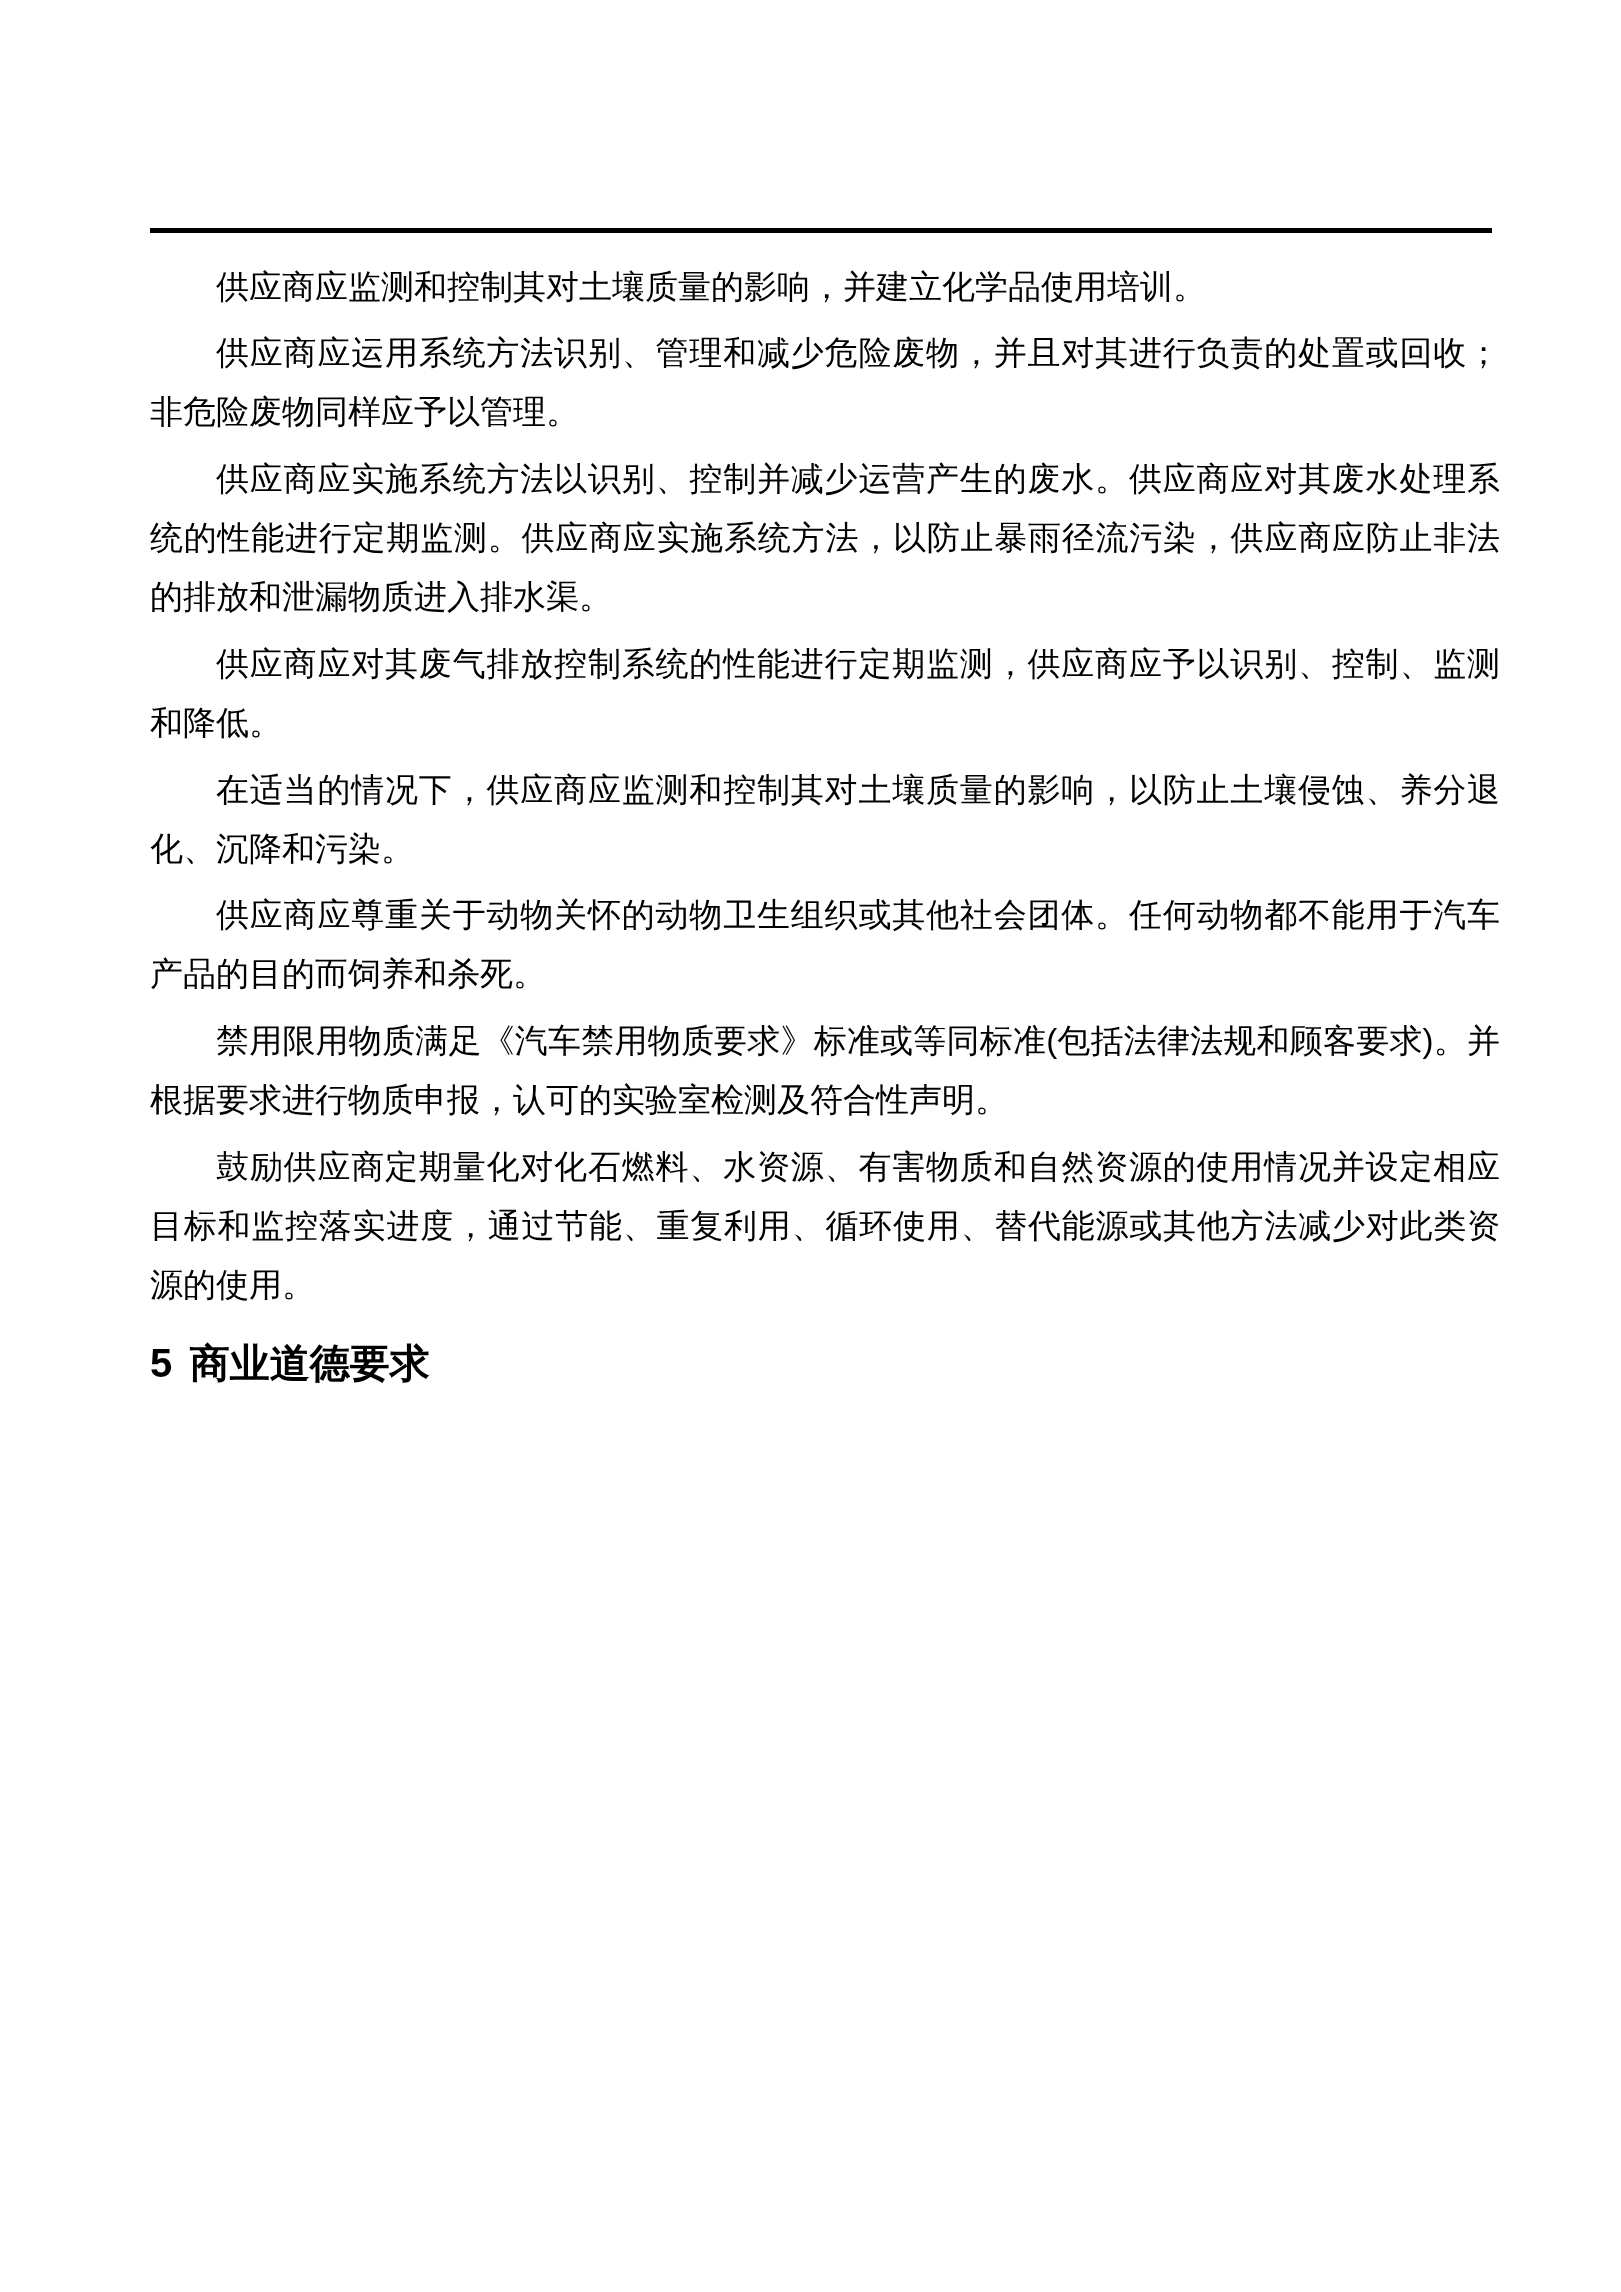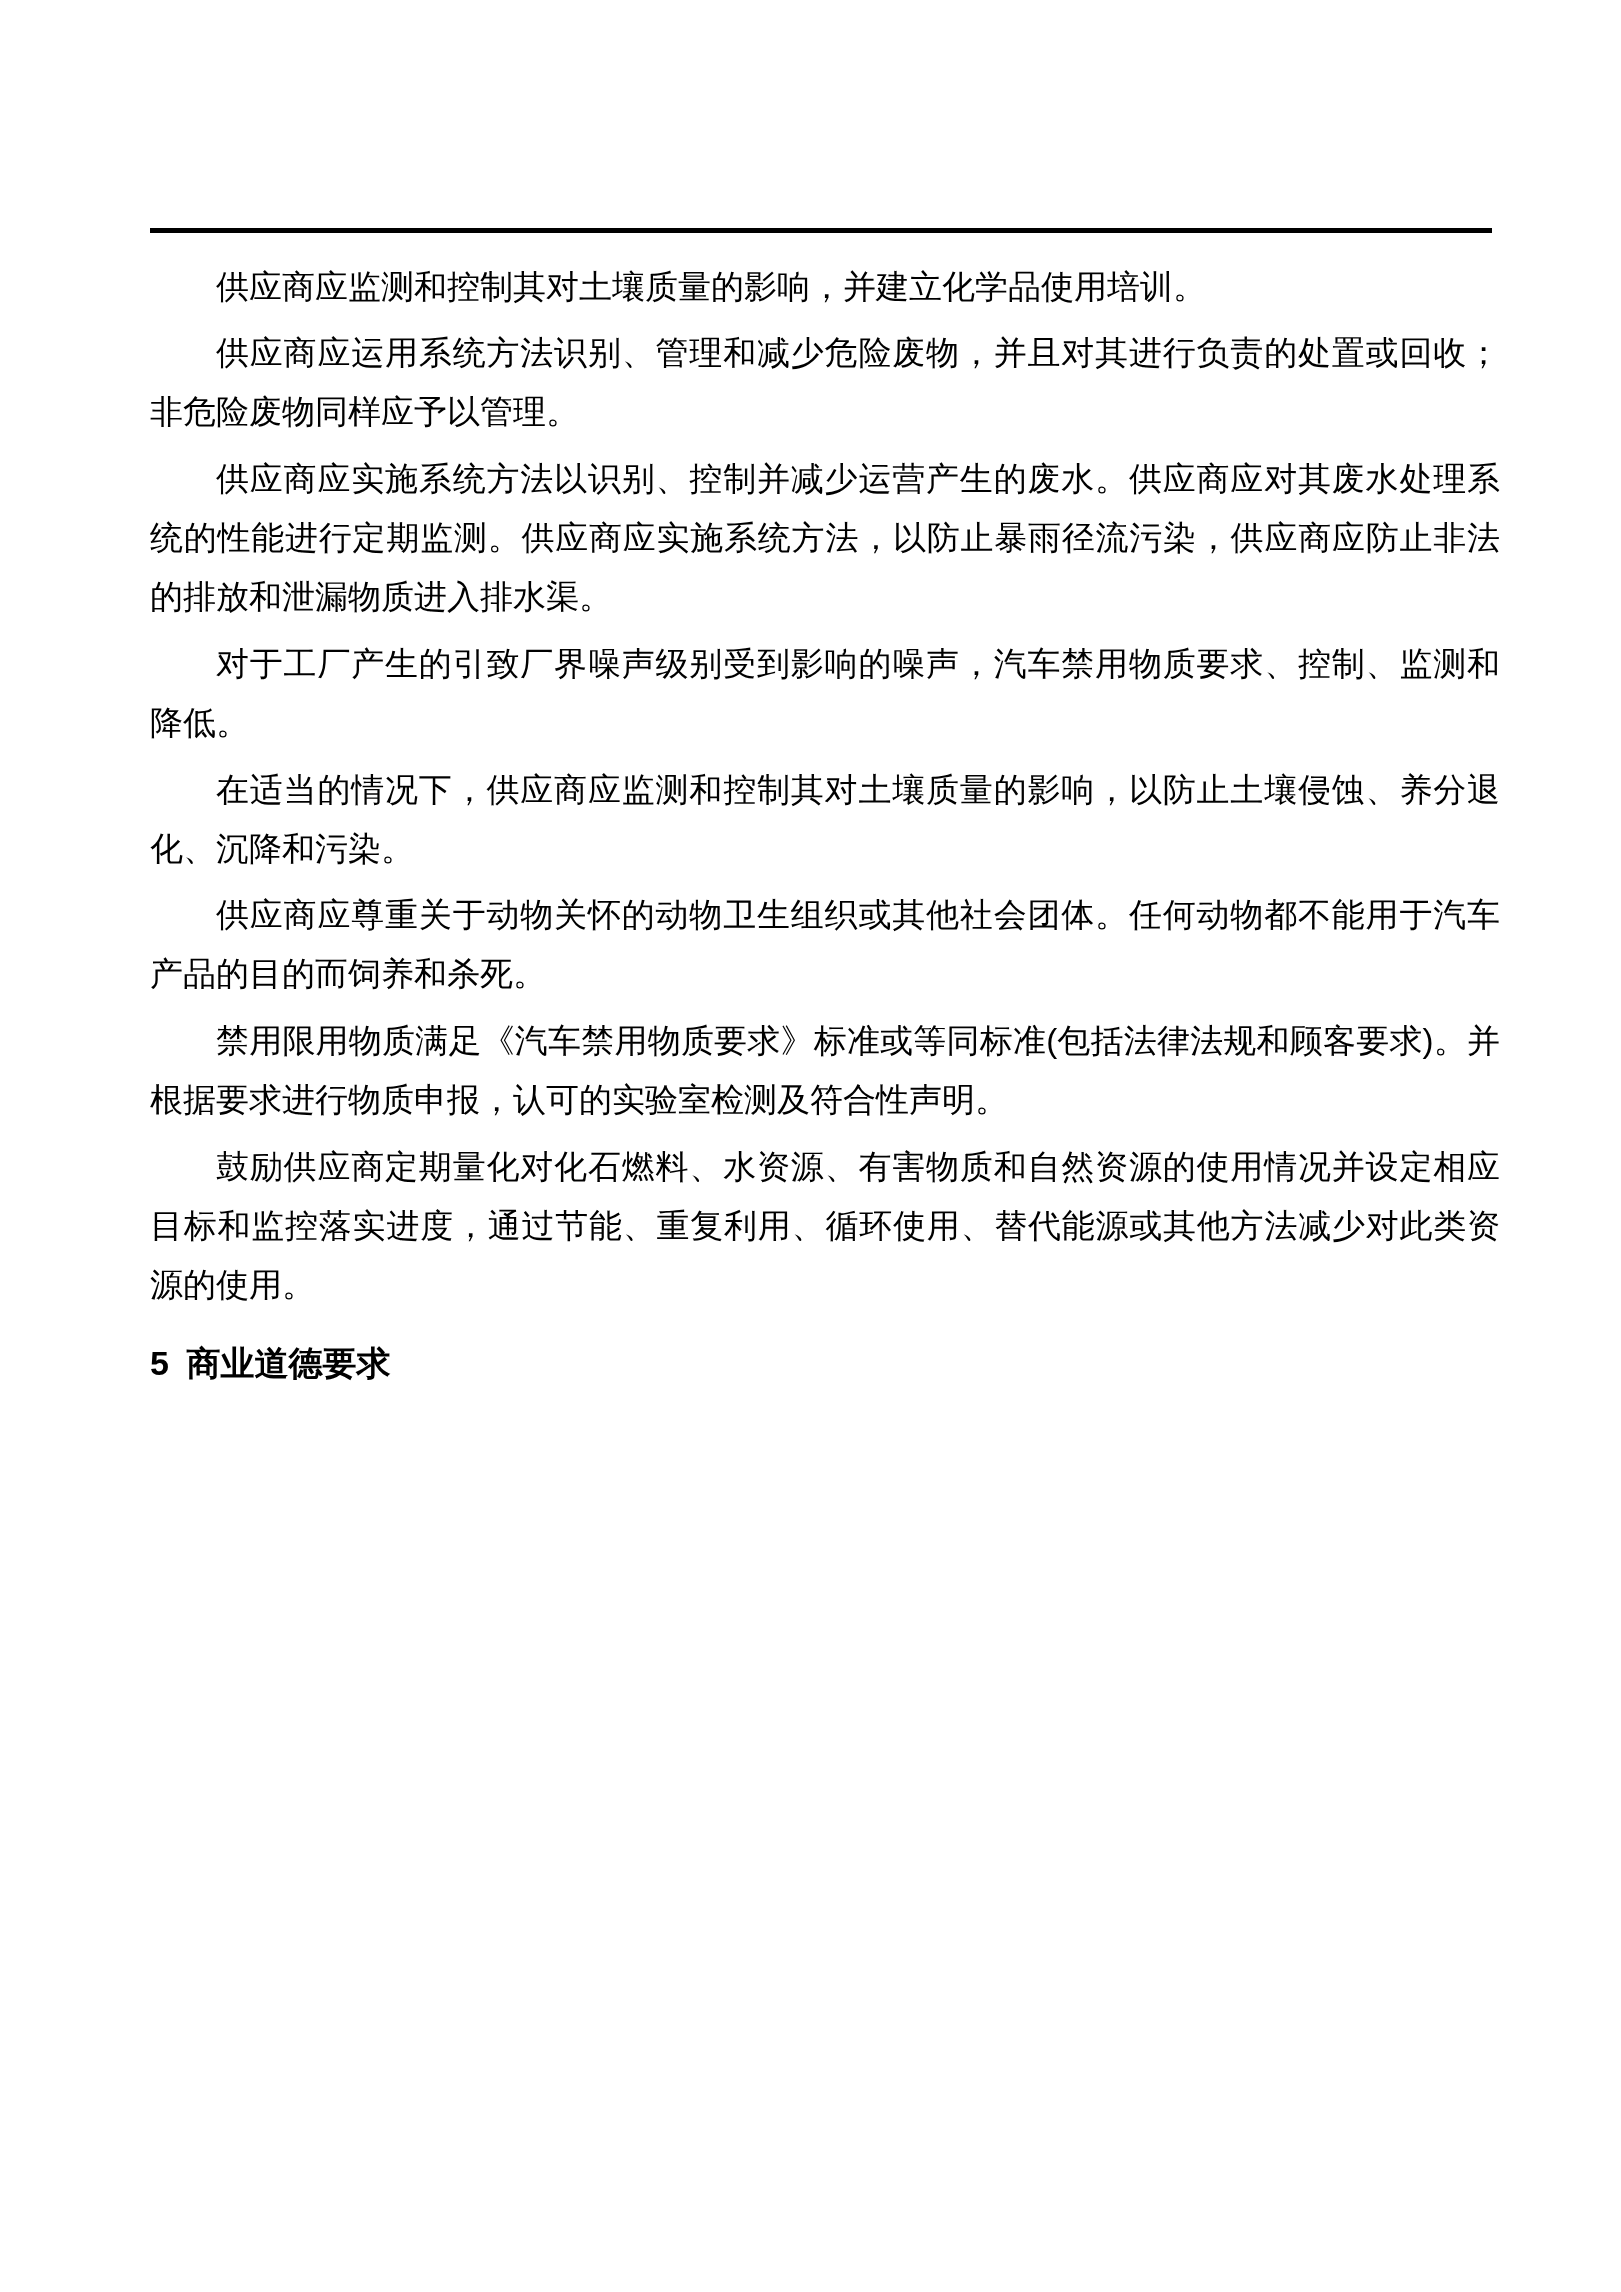--- a/index.html
+++ b/index.html
@@ -43,21 +43,21 @@
   }
   .content p.para {
     margin: 7.8px 0 0 0;
     text-indent: 2em;
   }
   .content p.para:first-child {
     margin-top: 23.5px;
   }
   .content h2.section-heading {
     margin: 19.6px 0 0 0;
-    font-size: 34px;
+    font-size: 40px;
     line-height: 59px;
     font-weight: bold;
     text-align: left;
     text-indent: 0;
   }
   .section-heading .sec-num {
     display: inline-block;
     margin-right: 17.6px;
   }
 </style>
@@ -65,21 +65,21 @@
 <body>
 
 <div class="page">
 
   <div class="header-rule"></div>
 
   <div class="content">
     <p class="para">供应商应监测和控制其对土壤质量的影响，并建立化学品使用培训。</p>
     <p class="para">供应商应运用系统方法识别、管理和减少危险废物，并且对其进行负责的处置或回收；非危险废物同样应予以管理。</p>
     <p class="para">供应商应实施系统方法以识别、控制并减少运营产生的废水。供应商应对其废水处理系统的性能进行定期监测。供应商应实施系统方法，以防止暴雨径流污染，供应商应防止非法的排放和泄漏物质进入排水渠。</p>
-    <p class="para">对于工厂产生的引致厂界噪声级别受到影响的噪声，汽车禁用物质要求、控制、监测和降低。</p>
+    <p class="para">供应商应对其废气排放控制系统的性能进行定期监测，供应商应予以识别、控制、监测和降低。</p>
     <p class="para">在适当的情况下，供应商应监测和控制其对土壤质量的影响，以防止土壤侵蚀、养分退化、沉降和污染。</p>
     <p class="para">供应商应尊重关于动物关怀的动物卫生组织或其他社会团体。任何动物都不能用于汽车产品的目的而饲养和杀死。</p>
     <p class="para">禁用限用物质满足《汽车禁用物质要求》标准或等同标准(包括法律法规和顾客要求)。并根据要求进行物质申报，认可的实验室检测及符合性声明。</p>
     <p class="para">鼓励供应商定期量化对化石燃料、水资源、有害物质和自然资源的使用情况并设定相应目标和监控落实进度，通过节能、重复利用、循环使用、替代能源或其他方法减少对此类资源的使用。</p>
 
     <h2 class="section-heading">
       <span class="sec-num">5</span><span class="sec-label">商业道德要求</span>
     </h2>
   </div>
 

